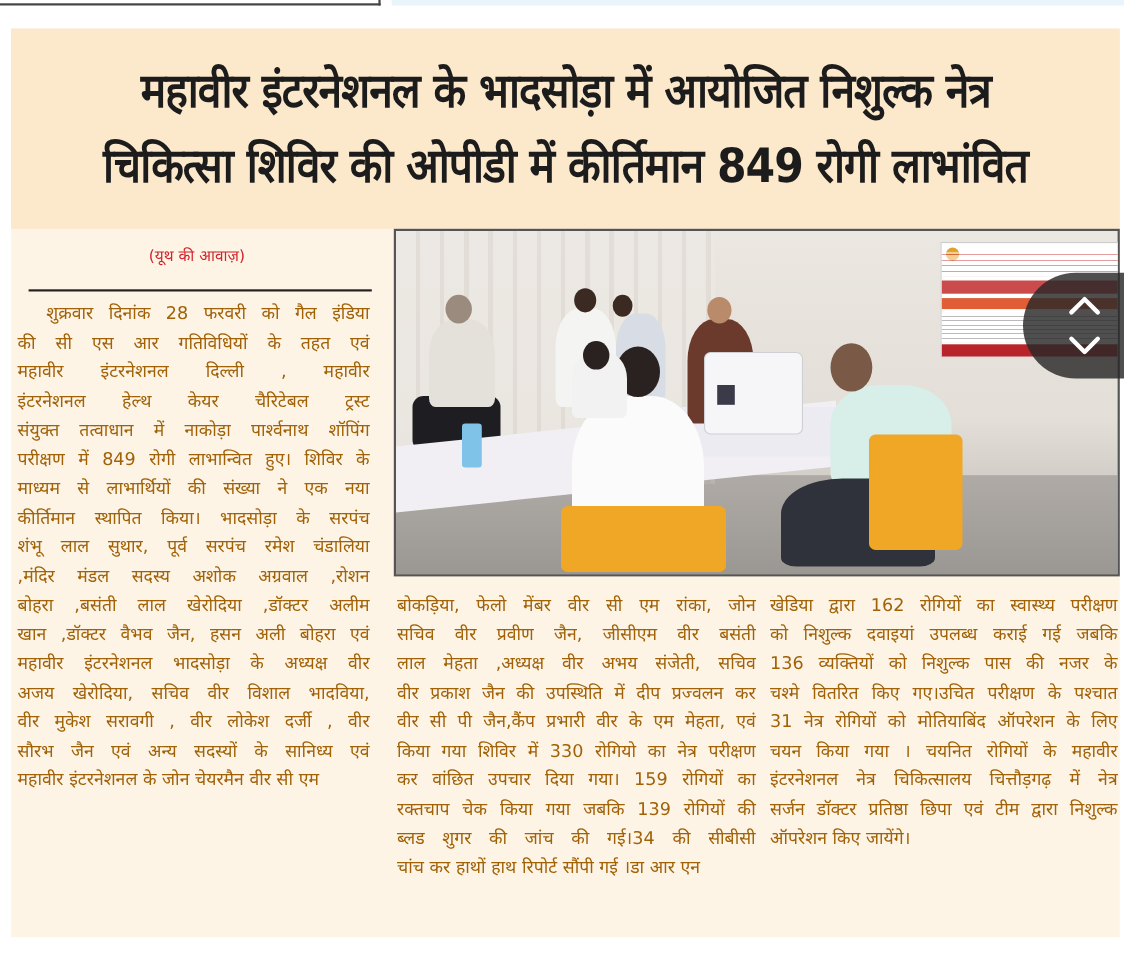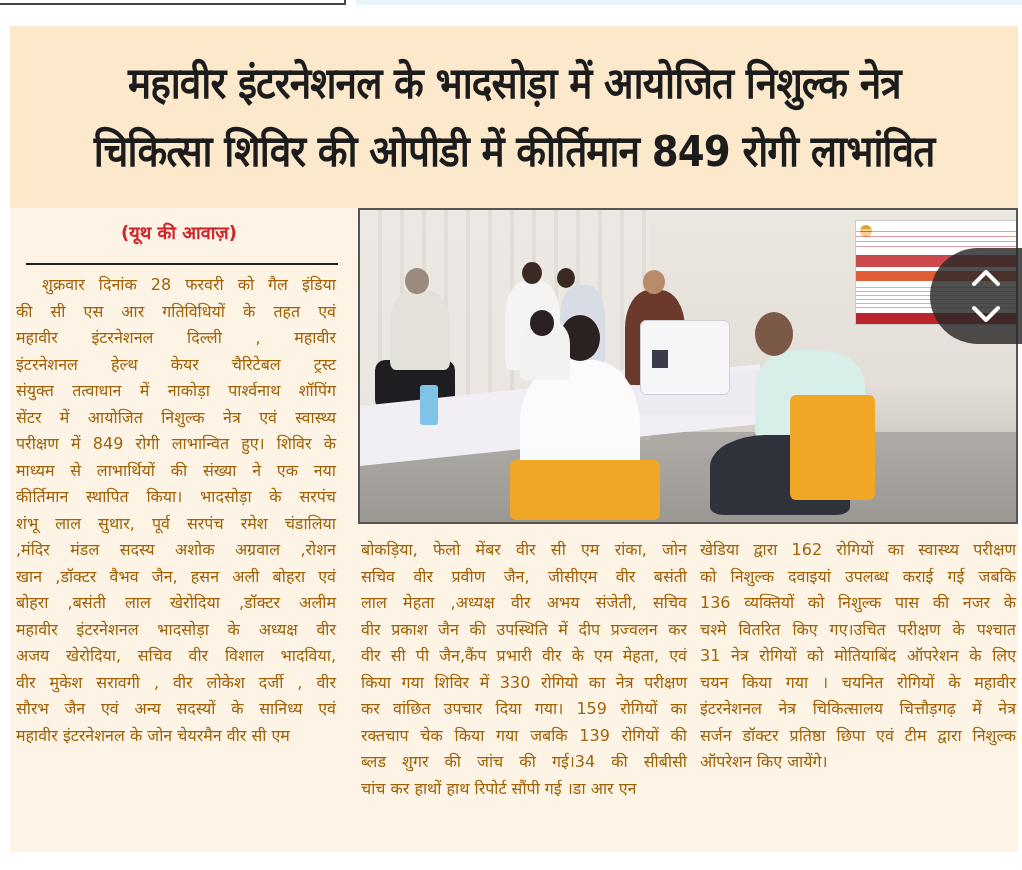--- a/index.html
+++ b/index.html
@@ -27,21 +27,21 @@
     gap: 6px;
   }
   .headline-line {
     font-family: "DejaVu Sans", sans-serif; font-weight: bold;
     font-size: 43px; line-height: 62px; color: #1c1c1c; white-space: nowrap;
     letter-spacing: -1px; transform: scaleX(0.9);
   }
 
   .byline {
     position: absolute; left: 8px; top: 188px; width: 322px; height: 38px;
-    text-align: center; color: #d2232a; font-weight: bold; font-size: 18px; line-height: 38px;
+    text-align: center; color: #d2232a; font-weight: normal; font-size: 14px; line-height: 38px;
   }
   .byline-rule {
     position: absolute; left: 16px; top: 237px; width: 312px; height: 2px; background: #222;
   }
 
   .col {
     position: absolute; font-size: 16px; line-height: 26.5px; color: #a16207;
     text-align: justify; text-align-last: justify;
   }
   .col .line { display: block; white-space: nowrap; text-align-last: justify; text-align: justify; }
@@ -105,28 +105,27 @@
 
   <div class="byline">(यूथ की आवाज़)</div>
   <div class="byline-rule"></div>
 
   <div class="col col-1">
       <span class="line indent">शुक्रवार दिनांक 28 फरवरी को गैल इंडिया</span>
       <span class="line">की सी एस आर  गतिविधियों के तहत एवं</span>
       <span class="line">महावीर इंटरनेशनल दिल्ली , महावीर</span>
       <span class="line">इंटरनेशनल हेल्थ केयर चैरिटेबल ट्रस्ट</span>
       <span class="line">संयुक्त तत्वाधान में  नाकोड़ा पार्श्वनाथ शॉपिंग</span>
-      <span class="line">सेंटर  में आयोजित  निशुल्क नेत्र एवं स्वास्थ्य</span>
       <span class="line">परीक्षण में 849 रोगी लाभान्वित हुए। शिविर के</span>
       <span class="line">माध्यम से  लाभार्थियों की संख्या ने एक नया</span>
       <span class="line">कीर्तिमान स्थापित किया। भादसोड़ा के सरपंच</span>
       <span class="line">शंभू लाल सुथार, पूर्व सरपंच रमेश चंडालिया</span>
       <span class="line">,मंदिर मंडल सदस्य अशोक अग्रवाल ,रोशन</span>
+      <span class="line">बोहरा ,बसंती लाल खेरोदिया ,डॉक्टर अलीम</span>
       <span class="line">खान ,डॉक्टर वैभव जैन, हसन अली बोहरा एवं</span>
-      <span class="line">बोहरा ,बसंती लाल खेरोदिया ,डॉक्टर अलीम</span>
       <span class="line">महावीर इंटरनेशनल भादसोड़ा के अध्यक्ष वीर</span>
       <span class="line">अजय खेरोदिया, सचिव वीर  विशाल भादविया,</span>
       <span class="line">वीर मुकेश सरावगी , वीर लोकेश दर्जी , वीर</span>
       <span class="line">सौरभ जैन एवं अन्य सदस्यों के सानिध्य एवं</span>
       <span class="line last">महावीर इंटरनेशनल के जोन चेयरमैन वीर सी एम</span>
     </div>
 
   <div class="photo">
     <div class="wall-curtain"></div>
     <div class="floor"></div>

